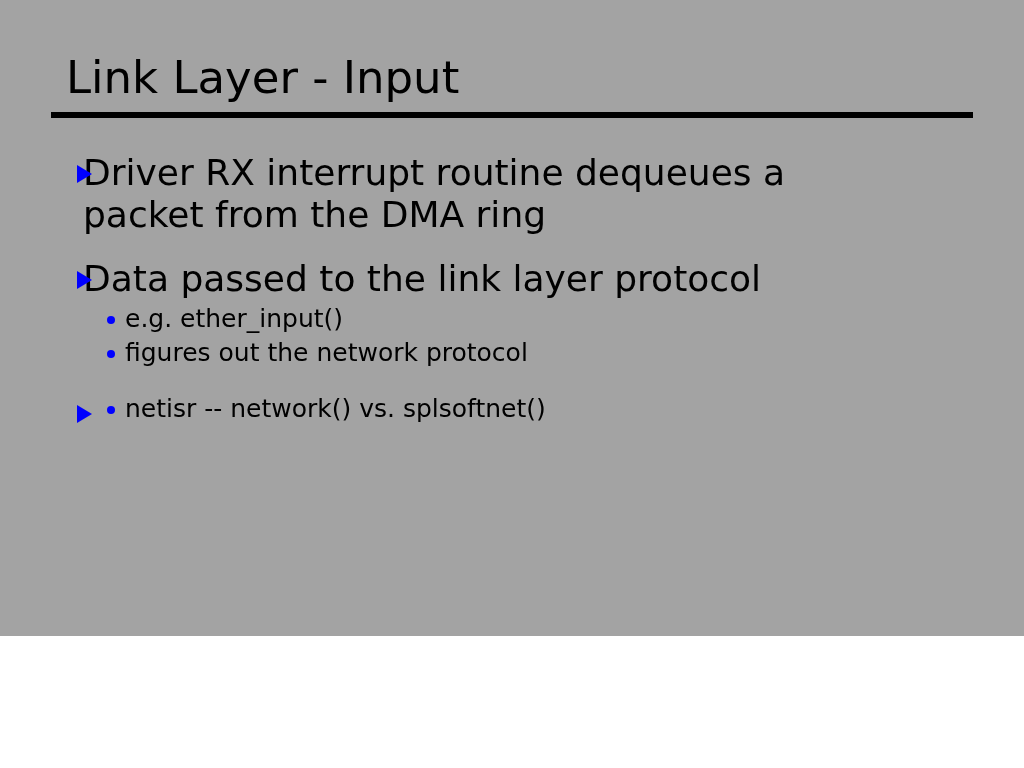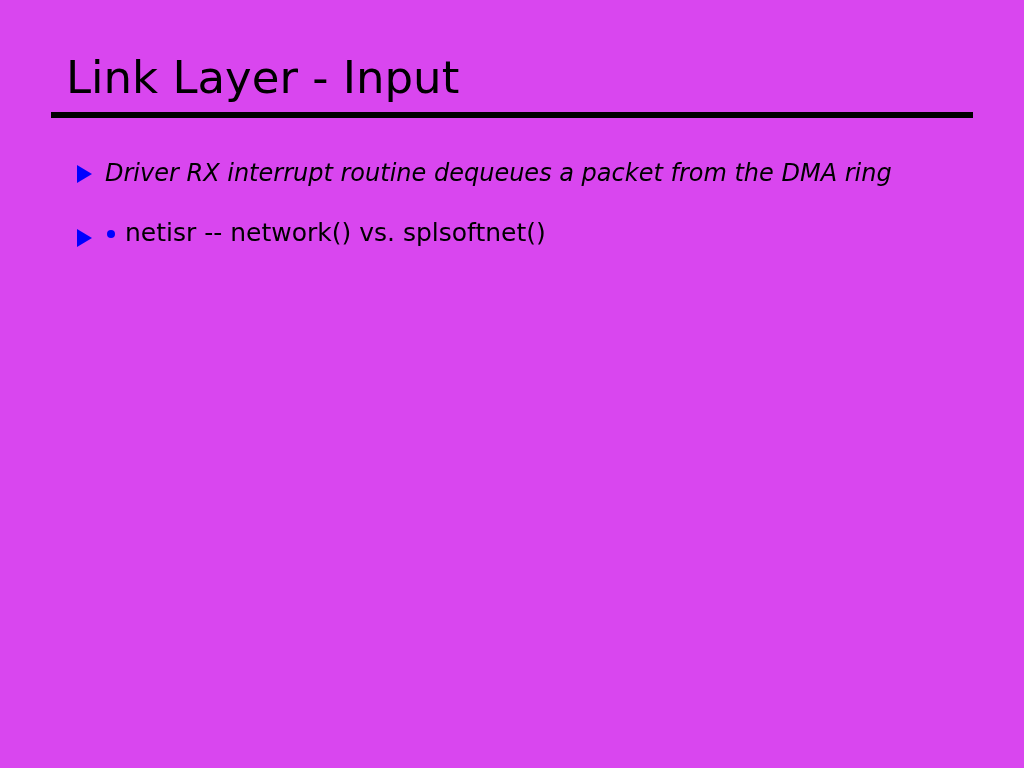--- a/index.html
+++ b/index.html
@@ -12,22 +12,22 @@
     height: 768px;
     overflow: hidden;
     font-family: "DejaVu Sans", sans-serif;
     color: #000000;
     -webkit-font-smoothing: antialiased;
   }
 
   .slide {
     position: relative;
     width: 1024px;
-    height: 768px;
-    background: #d946ef;
+    height: 636px;
+    background: #a3a3a3;
   }
 
   
   .title-block {
     position: absolute;
     left: 66px;
     top: 52px;
     width: 900px;
   }
   .slide-title {
@@ -58,26 +58,25 @@
   .bullet-group {
     position: relative;
   }
   .bullet-group + .bullet-group {
     margin-top: 22px;
   }
 
   
   .l1 {
     position: relative;
-    padding-left: 105px;
+    padding-left: 83px;
     padding-right: 120px;
-    font-size: 24px;
+    font-size: 36px;
     line-height: 42px;
     color: #000000;
-    font-style: italic;
   }
   .l1 .marker {
     position: absolute;
     left: 77px;
     top: 13px;
     width: 0;
     height: 0;
     border-top: 9px solid transparent;
     border-bottom: 9px solid transparent;
     border-left: 15px solid #0000ff;
@@ -122,20 +121,36 @@
 
   <div class="body-block">
 
     <div class="bullet-group">
       <div class="l1">
         <span class="marker"></span>
         <span class="l1-text">Driver RX interrupt routine dequeues a packet from the DMA ring</span>
       </div>
     </div>
 
+    <div class="bullet-group">
+      <div class="l1">
+        <span class="marker"></span>
+        <span class="l1-text">Data passed to the link layer protocol</span>
+      </div>
+      <div class="l2-list">
+        <div class="l2">
+          <span class="marker-dot"></span>
+          <span class="l2-text">e.g. ether_input()</span>
+        </div>
+        <div class="l2">
+          <span class="marker-dot"></span>
+          <span class="l2-text">figures out the network protocol</span>
+        </div>
+      </div>
+    </div>
 
     <div class="bullet-group">
       <div class="l1">
         <span class="marker"></span>
       </div>
       <div class="l2-list">
         <div class="l2">
           <span class="marker-dot"></span>
           <span class="l2-text">netisr -- network() vs. splsoftnet()</span>
         </div>

